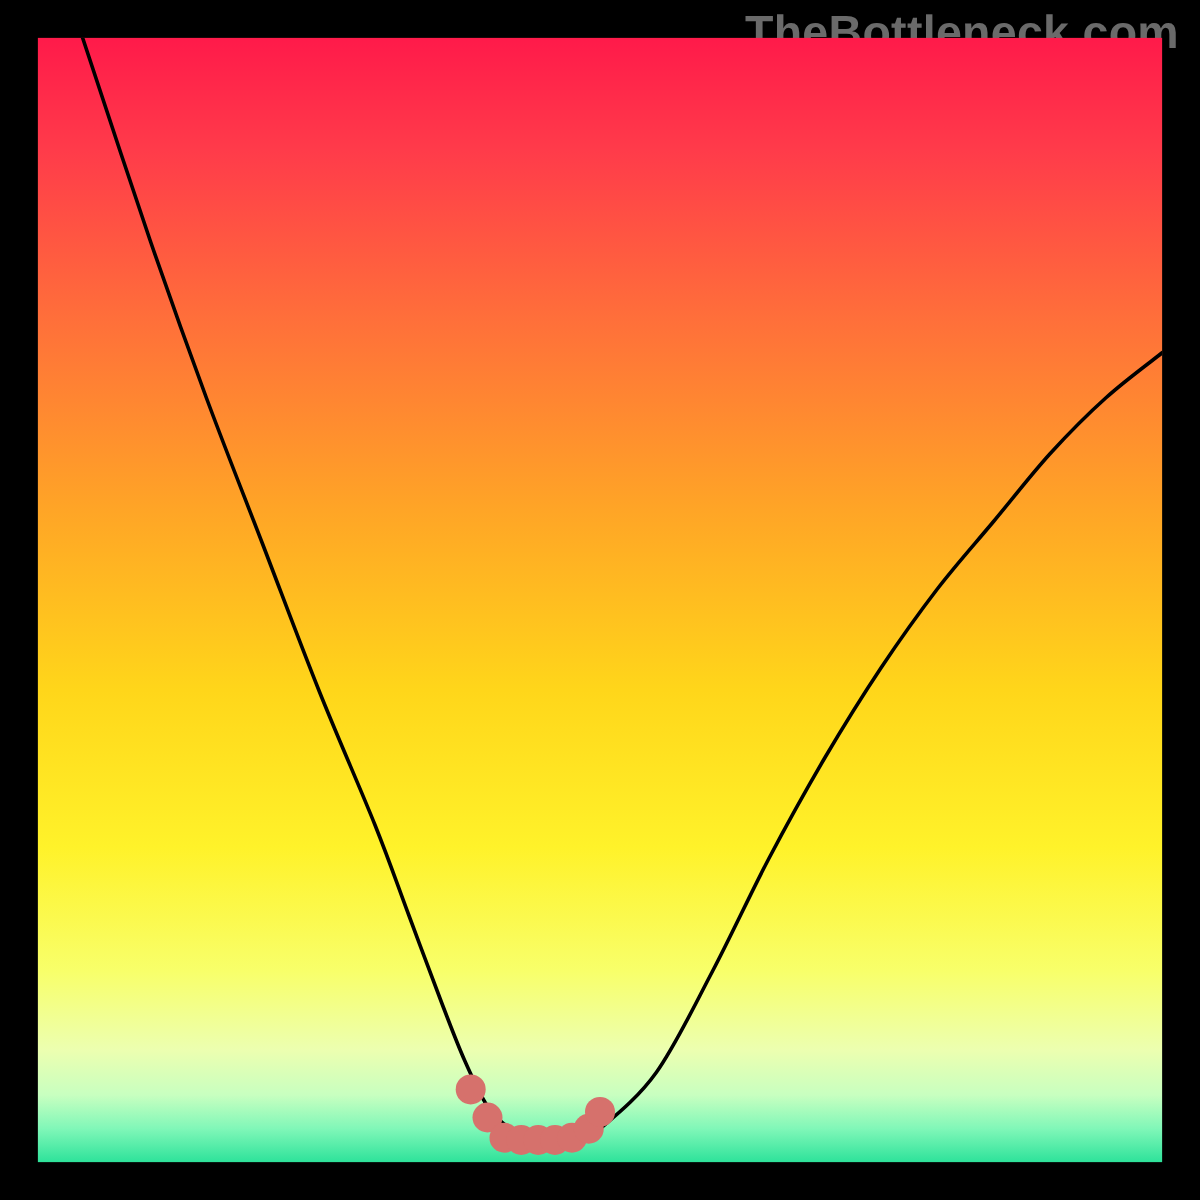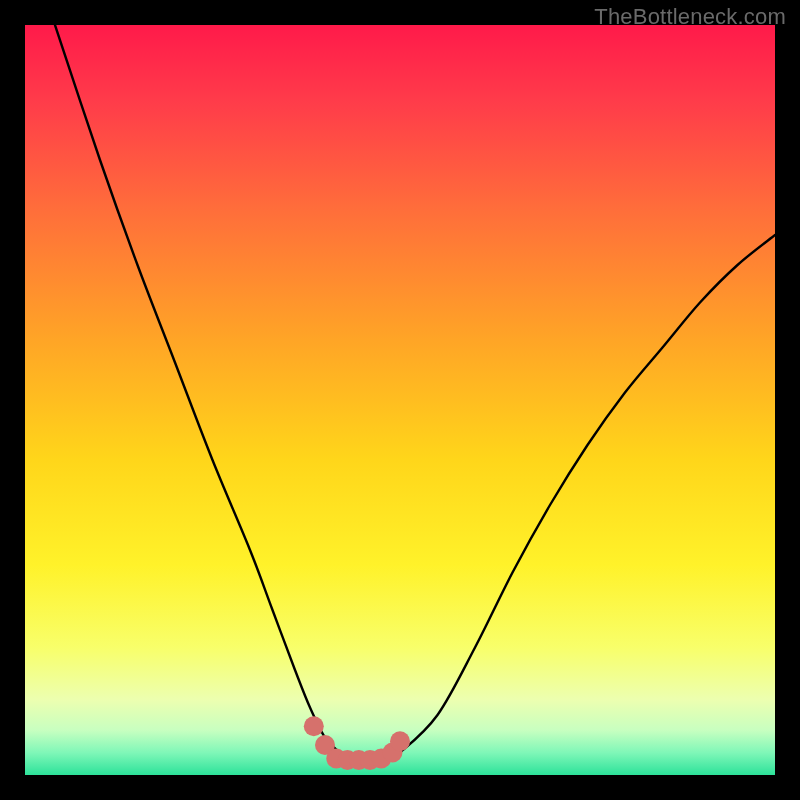--- a/index.html
+++ b/index.html
@@ -30,22 +30,22 @@
   }
   .gradient-bg {
     position: absolute;
     inset: 0;
   }
   .watermark {
     position: absolute;
     top: 4px;
     right: 14px;
     color: #6a6a6a;
-    font-size: 22px;
-    font-weight: 400;
+    font-size: 31px;
+    font-weight: 700;
     letter-spacing: 0.2px;
   }
   svg.curve {
     position: absolute;
     inset: 0;
   }
 </style>
 </head>
 <body>
 

